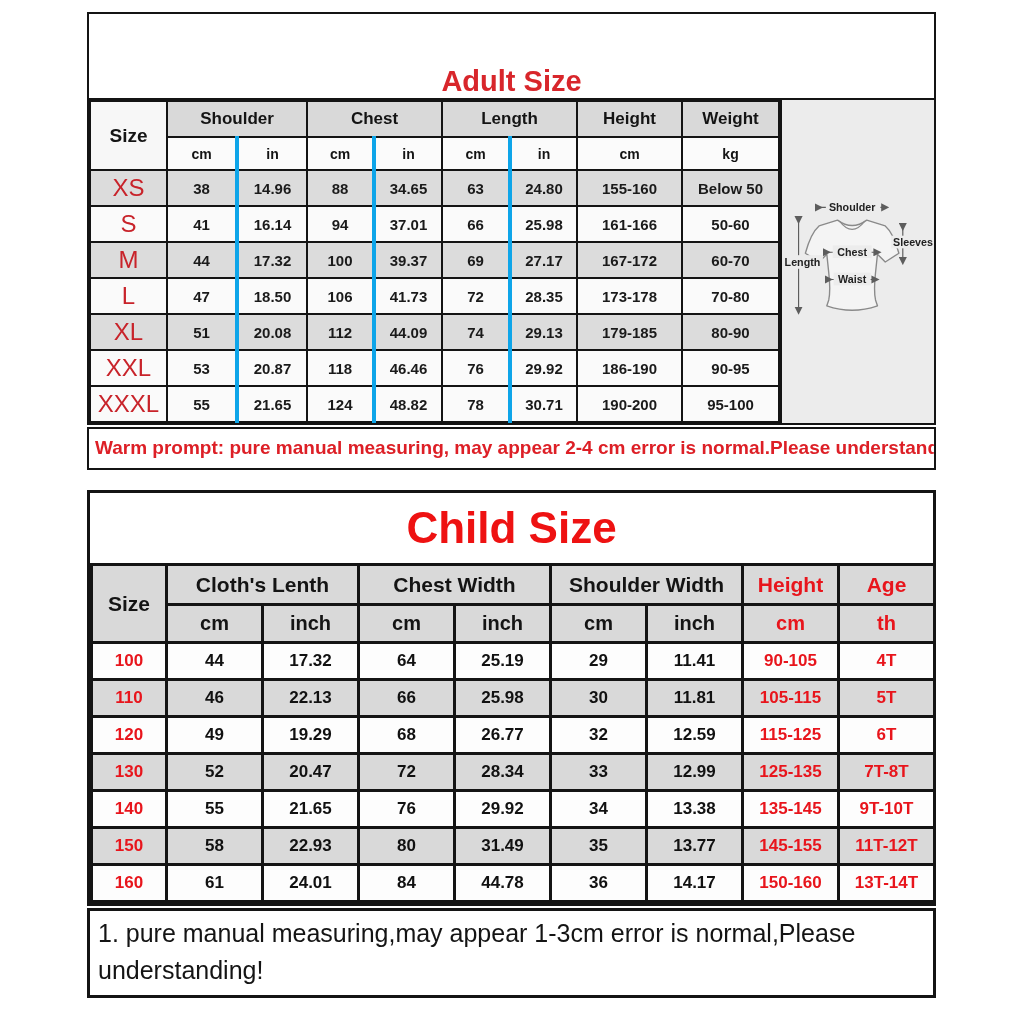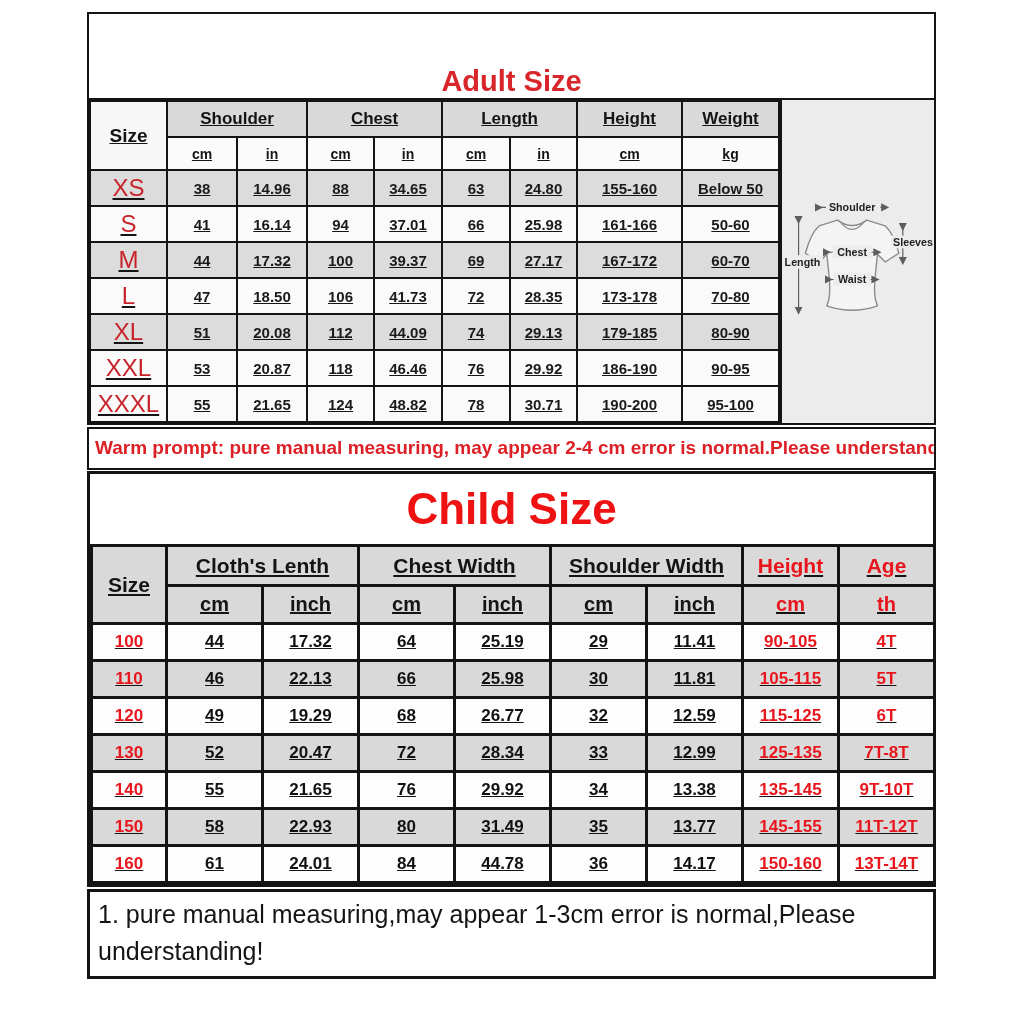--- a/index.html
+++ b/index.html
@@ -12,32 +12,32 @@
   .content { position: absolute; left: 87px; top: 12px; width: 849px; }
 
   
   .adult-box { border: 2px solid #141414; background: #ffffff; }
   .adult-title {
     height: 38px; line-height: 38px; text-align: center;
     font-size: 29px; font-weight: bold; color: #d8262b;
     border-bottom: 2px solid #141414; background: #ffffff; margin-top: 48px;
   }
   .adult-main { display: flex; align-items: stretch; }
-  table { border-collapse: collapse; table-layout: fixed; text-decoration: underline; }
+  table { border-collapse: collapse; table-layout: fixed; }
   .adult { width: 691px; }
   .adult th, .adult td {
     border: 2px solid #141414; text-align: center; vertical-align: middle;
     font-weight: bold; padding: 0; overflow: hidden; white-space: nowrap;
   }
   .adult .group-row th { height: 36px; font-size: 17px; background: #d9d9d9; }
   .adult th.corner { background: #f7f7f7; font-size: 19px; }
   .adult .unit-row th { height: 33px; font-size: 14px; background: #fbfbfb; }
   .adult td { height: 36px; font-size: 15px; background: #fafafa; color: #1a1a1a; }
   .adult td.sz { font-size: 24px; font-weight: 400; color: #c8232a; text-align: center; }
-  .adult .thin { border-left: 1px solid #0ea5e9; }
+  .adult .thin { border-left: 4px solid #0ea5e9; }
   .adult tbody tr:nth-of-type(odd):not(:last-of-type) td { background: #dcdcdc; }
 
   
   .panel {
     flex: 1; border-left: 2px solid #141414; background: #ececec;
     position: relative;
   }
   .panel svg { display: block; width: 100%; height: 100%; }
   .shirt { fill: #f4f4f4; stroke: #8a8a8a; stroke-width: 1.4; stroke-linejoin: round; }
   .neck { fill: none; stroke: #8a8a8a; stroke-width: 1.1; }
@@ -46,21 +46,21 @@
   .dlabel { font-size: 11px; font-weight: bold; fill: #222; }
 
   
   .warm-bar {
     margin-top: 2px; border: 2px solid #141414; background: #ffffff;
     padding: 8px 6px 9px 6px; font-size: 19px; font-weight: bold; color: #dd1f26;
     white-space: nowrap; overflow: hidden;
   }
 
   
-  .child-box { margin-top: 1px; border: 3px solid #141414; background: #ffffff; }
+  .child-box { margin-top: 20px; border: 3px solid #141414; background: #ffffff; }
   .child-title {
     height: 70px; line-height: 70px; text-align: center;
     font-size: 44px; font-weight: bold; color: #ee1212; background: #ffffff;
   }
   .child { width: 100%; }
   .child th, .child td {
     border: 3px solid #141414; text-align: center; vertical-align: middle;
     font-weight: bold; padding: 0; overflow: hidden; white-space: nowrap;
   }
   .child .group-row th { height: 40px; font-size: 21px; background: #d9d9d9; }

